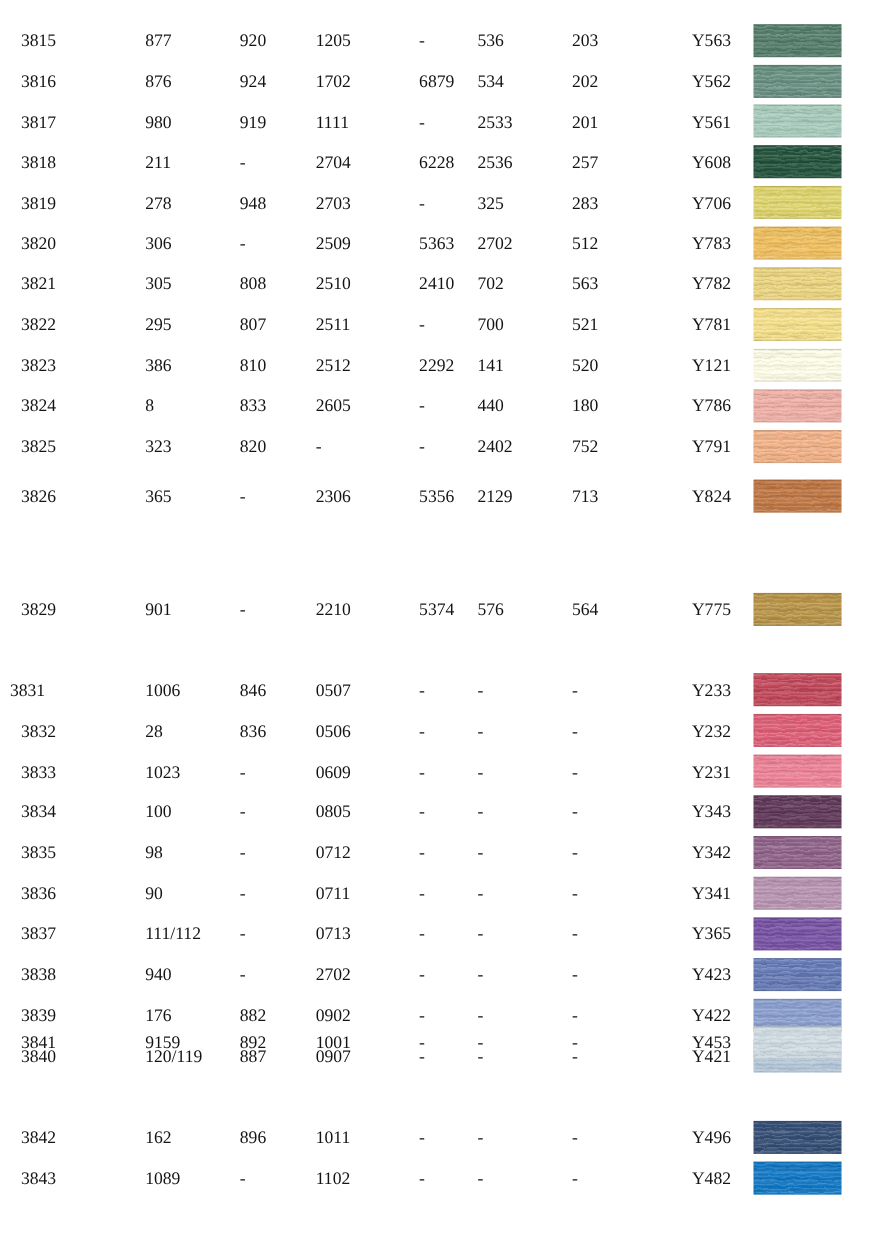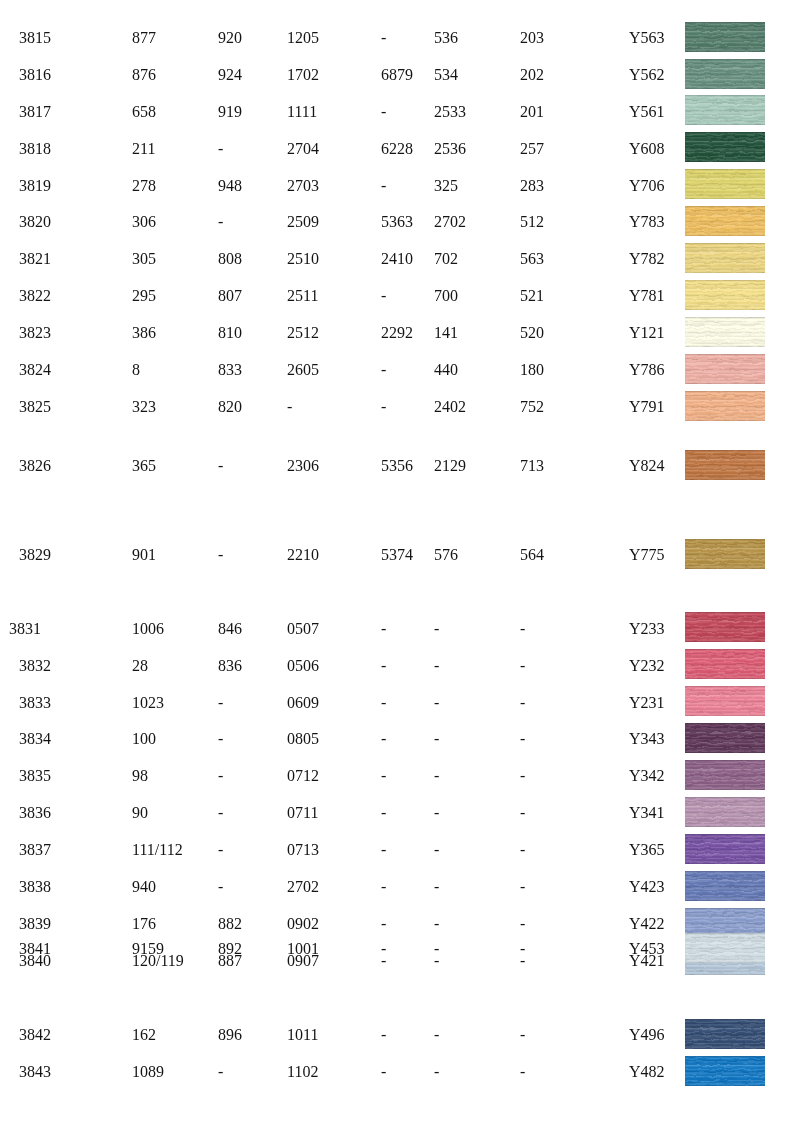--- a/index.html
+++ b/index.html
@@ -134,21 +134,21 @@
       <div class="cell" style="left:519.5px">202</div>
       <div class="cell" style="left:629.1px">Y562</div>
       <div class="swatch" style="background: rgb(103, 144, 129);">
         <div class="tex2 b1"></div>
         <div class="tex a1"></div>
         <div class="edge"></div>
       </div>
     </div>
 <div class="row" style="top:103.66px">
       <div class="cell" style="left:18.9px">3817</div>
-      <div class="cell" style="left:131.6px">658</div>
+      <div class="cell" style="left:131.6px">980</div>
       <div class="cell" style="left:217.5px">919</div>
       <div class="cell" style="left:287.4px">1111</div>
       <div class="cell" style="left:380.5px">-</div>
       <div class="cell" style="left:433.7px">2533</div>
       <div class="cell" style="left:519.5px">201</div>
       <div class="cell" style="left:629.1px">Y561</div>
       <div class="swatch" style="background: rgb(168, 204, 189);">
         <div class="tex2 b2"></div>
         <div class="tex a2"></div>
         <div class="edge"></div>
@@ -267,21 +267,21 @@
       <div class="cell" style="left:380.5px">-</div>
       <div class="cell" style="left:433.7px">2402</div>
       <div class="cell" style="left:519.5px">752</div>
       <div class="cell" style="left:629.1px">Y791</div>
       <div class="swatch" style="background: rgb(244, 178, 135);">
         <div class="tex2 b3"></div>
         <div class="tex a3"></div>
         <div class="edge"></div>
       </div>
     </div>
-<div class="row" style="top:458px">
+<div class="row" style="top:444px">
       <div class="cell" style="left:18.9px">3826</div>
       <div class="cell" style="left:131.6px">365</div>
       <div class="cell" style="left:217.5px">-</div>
       <div class="cell" style="left:287.4px">2306</div>
       <div class="cell" style="left:380.5px">5356</div>
       <div class="cell" style="left:433.7px">2129</div>
       <div class="cell" style="left:519.5px">713</div>
       <div class="cell" style="left:629.1px">Y824</div>
       <div class="swatch" style="background: rgb(193, 118, 66);">
         <div class="tex2 b4"></div>

